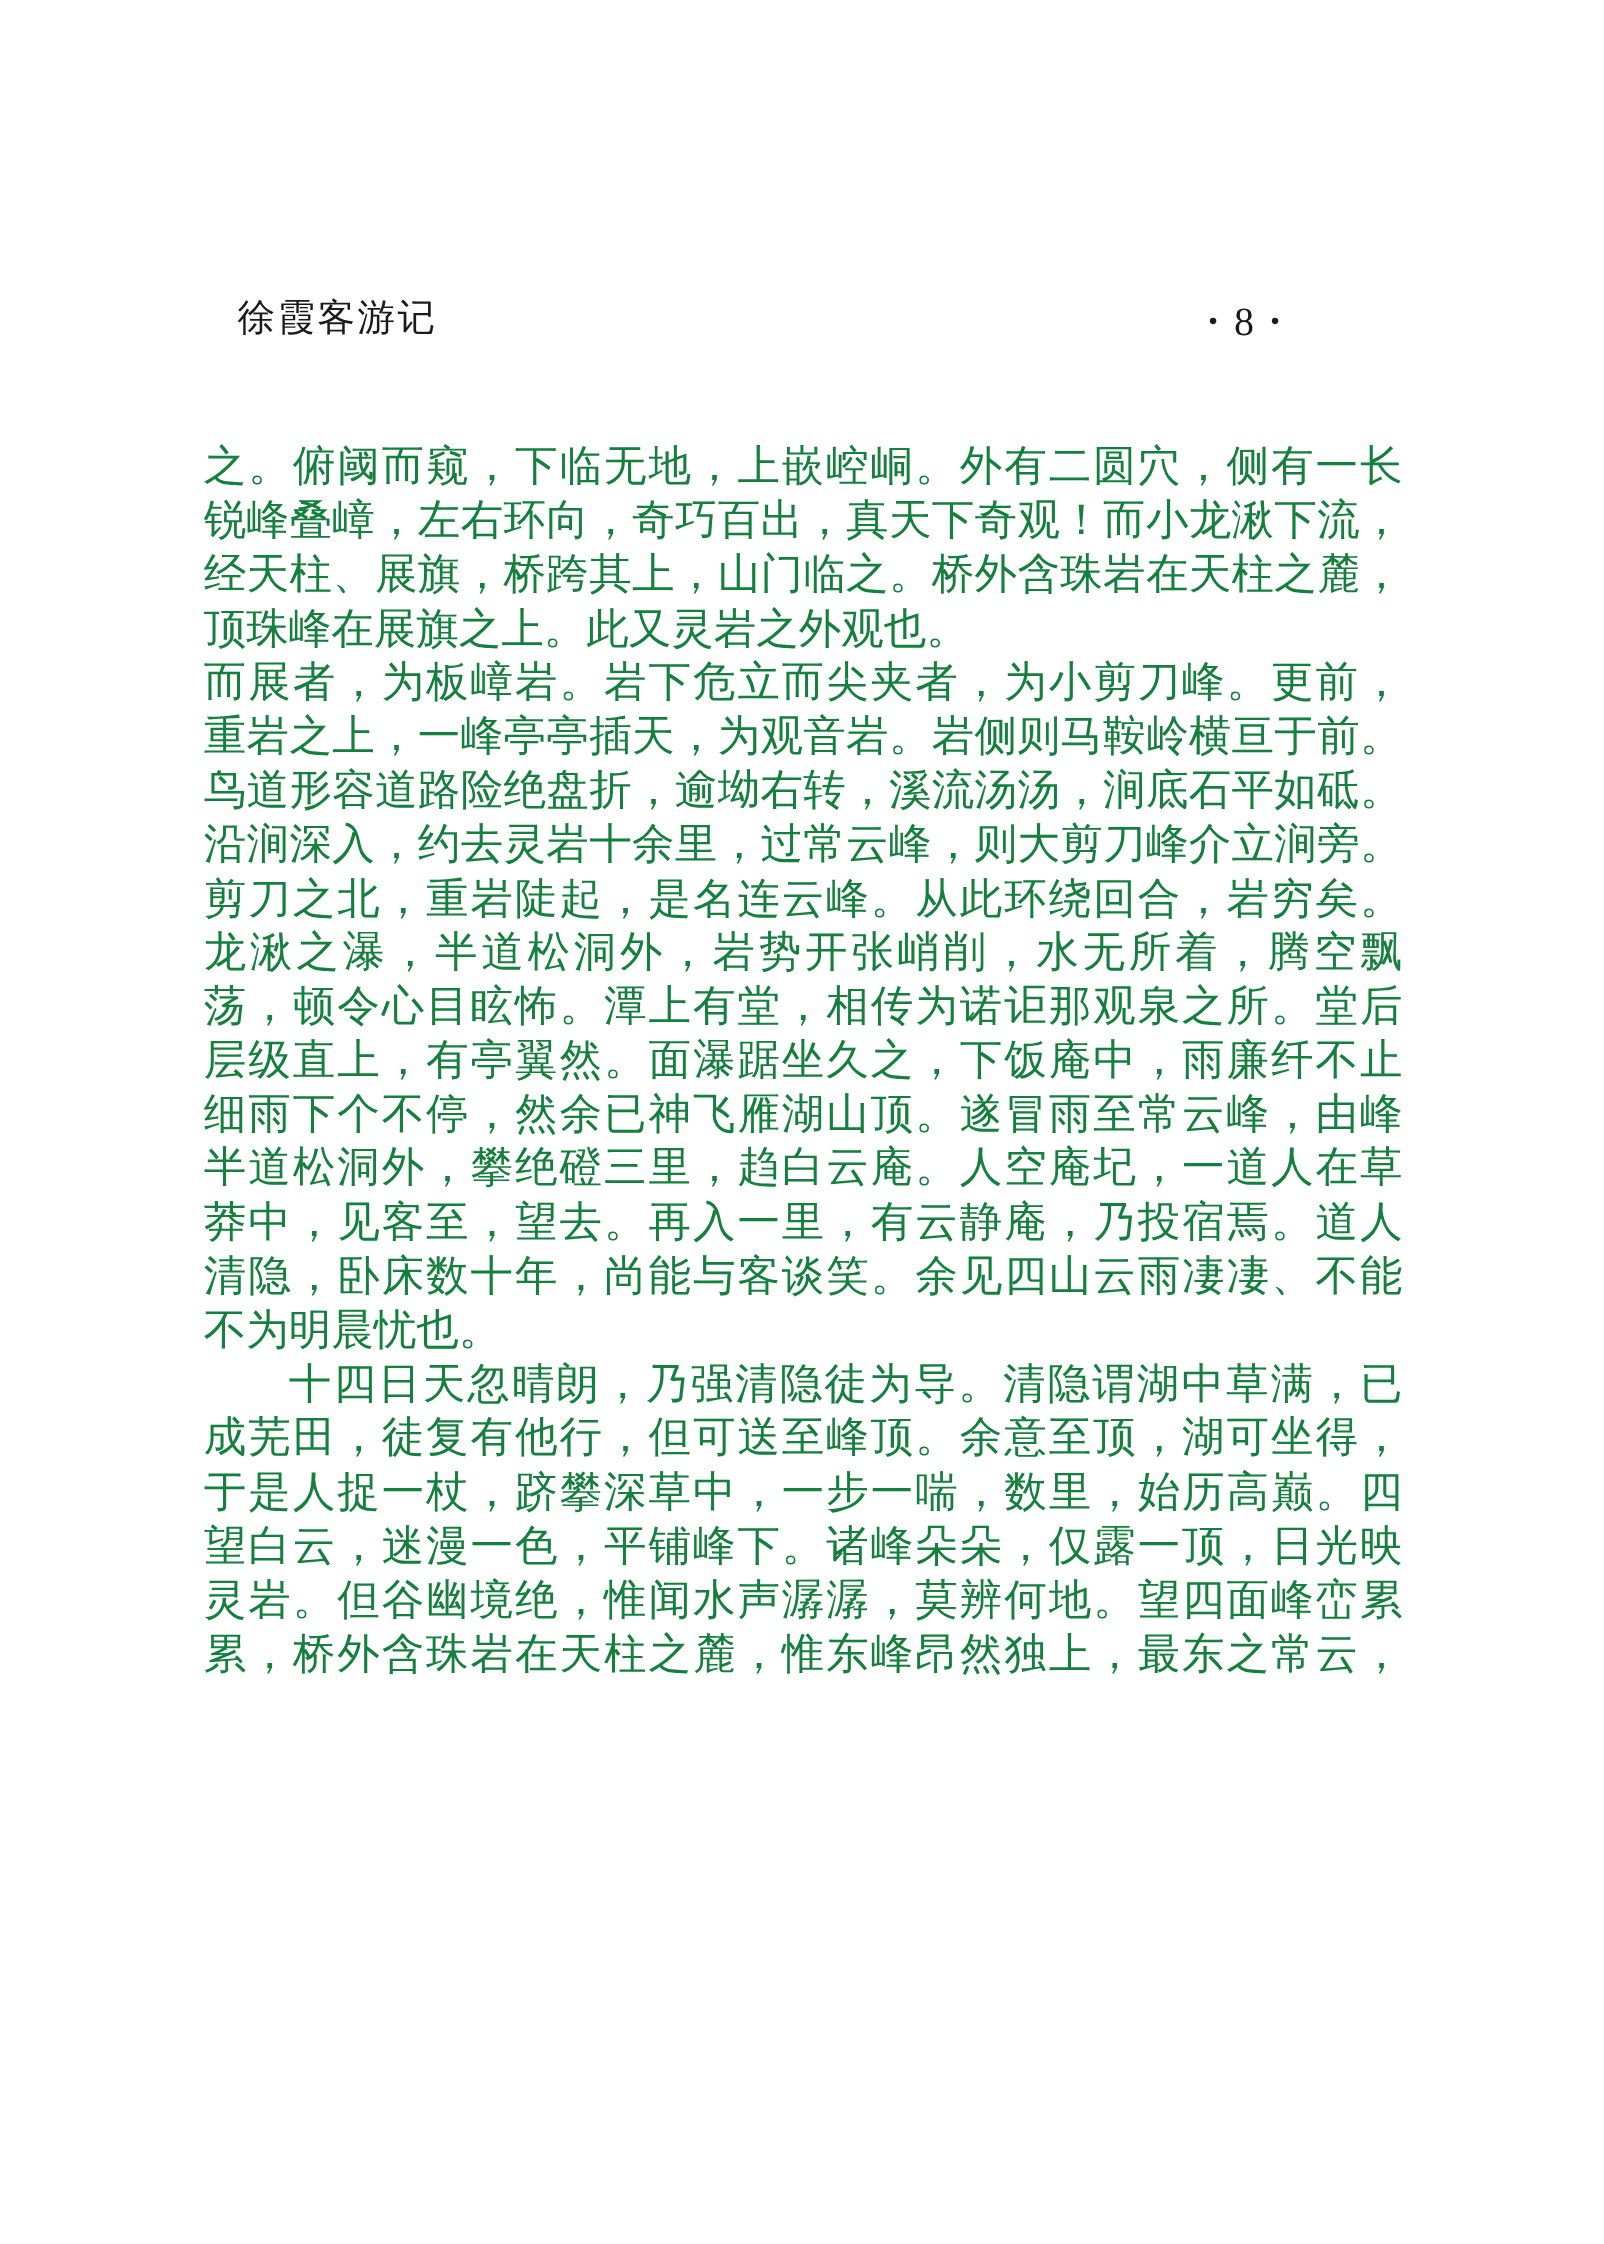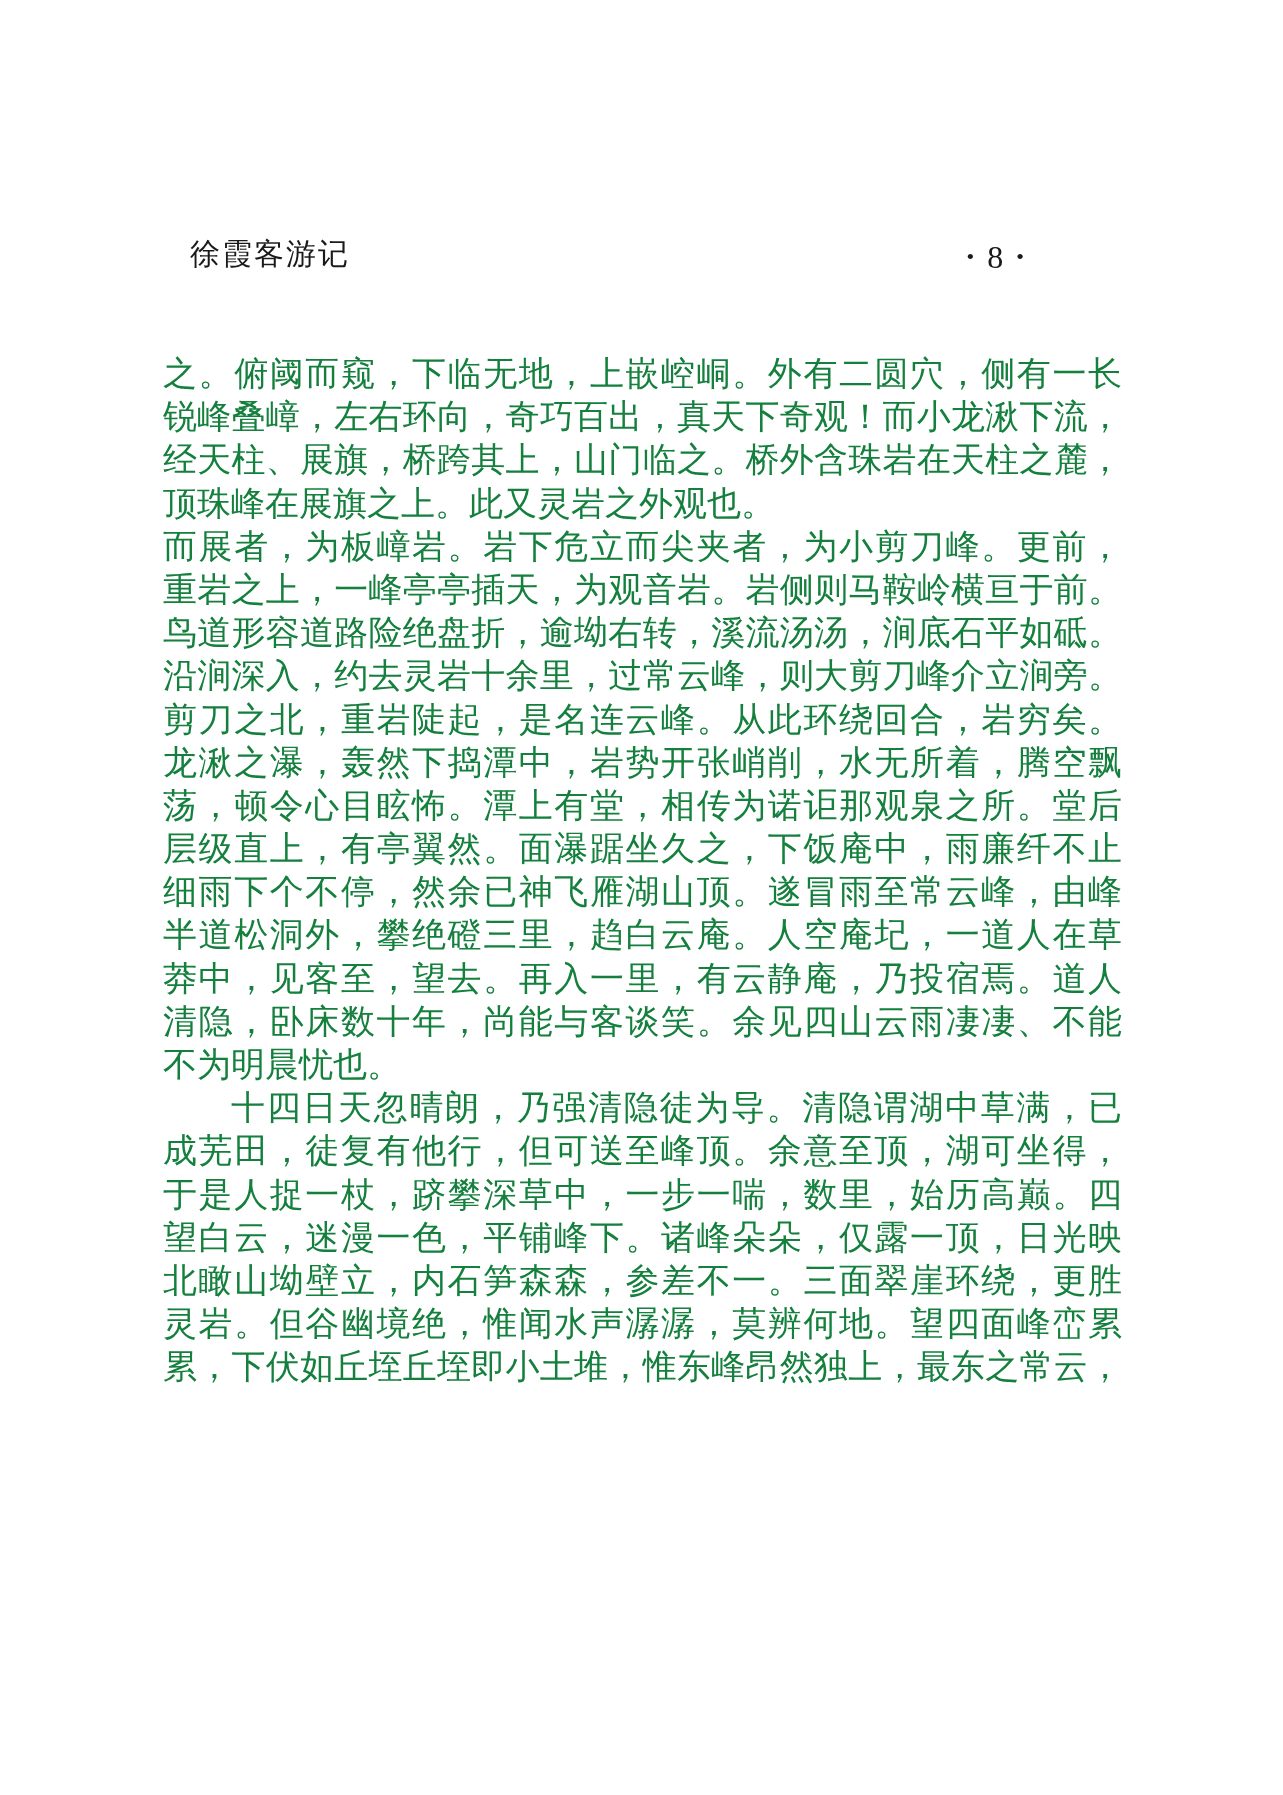--- a/index.html
+++ b/index.html
@@ -84,34 +84,33 @@
       <div class="line">经天柱、展旗，桥跨其上，山门临之。桥外含珠岩在天柱之麓，</div>
       <div class="line para-end">顶珠峰在展旗之上。此又灵岩之外观也。</div>
     </div>
 
     <div class="paragraph">
       <div class="line">而展者，为板嶂岩。岩下危立而尖夹者，为小剪刀峰。更前，</div>
       <div class="line">重岩之上，一峰亭亭插天，为观音岩。岩侧则马鞍岭横亘于前。</div>
       <div class="line">鸟道形容道路险绝盘折，逾坳右转，溪流汤汤，涧底石平如砥。</div>
       <div class="line">沿涧深入，约去灵岩十余里，过常云峰，则大剪刀峰介立涧旁。</div>
       <div class="line">剪刀之北，重岩陡起，是名连云峰。从此环绕回合，岩穷矣。</div>
-      <div class="line">龙湫之瀑，轰然下捣潭中，岩势开张峭削，水无所着，腾空飘</div>
+      <div class="line">龙湫之瀑，半道松洞外，岩势开张峭削，水无所着，腾空飘</div>
       <div class="line">荡，顿令心目眩怖。潭上有堂，相传为诺讵那观泉之所。堂后</div>
       <div class="line">层级直上，有亭翼然。面瀑踞坐久之，下饭庵中，雨廉纤不止</div>
       <div class="line">细雨下个不停，然余已神飞雁湖山顶。遂冒雨至常云峰，由峰</div>
       <div class="line">半道松洞外，攀绝磴三里，趋白云庵。人空庵圮，一道人在草</div>
       <div class="line">莽中，见客至，望去。再入一里，有云静庵，乃投宿焉。道人</div>
       <div class="line">清隐，卧床数十年，尚能与客谈笑。余见四山云雨凄凄、不能</div>
       <div class="line para-end">不为明晨忧也。</div>
     </div>
 
     <div class="paragraph">
       <div class="line indent">十四日天忽晴朗，乃强清隐徒为导。清隐谓湖中草满，已</div>
       <div class="line">成芜田，徒复有他行，但可送至峰顶。余意至顶，湖可坐得，</div>
       <div class="line">于是人捉一杖，跻攀深草中，一步一喘，数里，始历高巅。四</div>
       <div class="line">望白云，迷漫一色，平铺峰下。诸峰朵朵，仅露一顶，日光映</div>
-      <div class="line">北瞰山坳壁立，内石笋森森，参差不一。三面翠崖环绕，更胜</div>
       <div class="line">灵岩。但谷幽境绝，惟闻水声潺潺，莫辨何地。望四面峰峦累</div>
-      <div class="line">累，下伏如丘垤丘垤即小土堆，惟东峰昂然独上，最东之常云，</div>
+      <div class="line">累，桥外含珠岩在天柱之麓，惟东峰昂然独上，最东之常云，</div>
     </div>
 
   </div>
 </div>
 
 </body></html>

